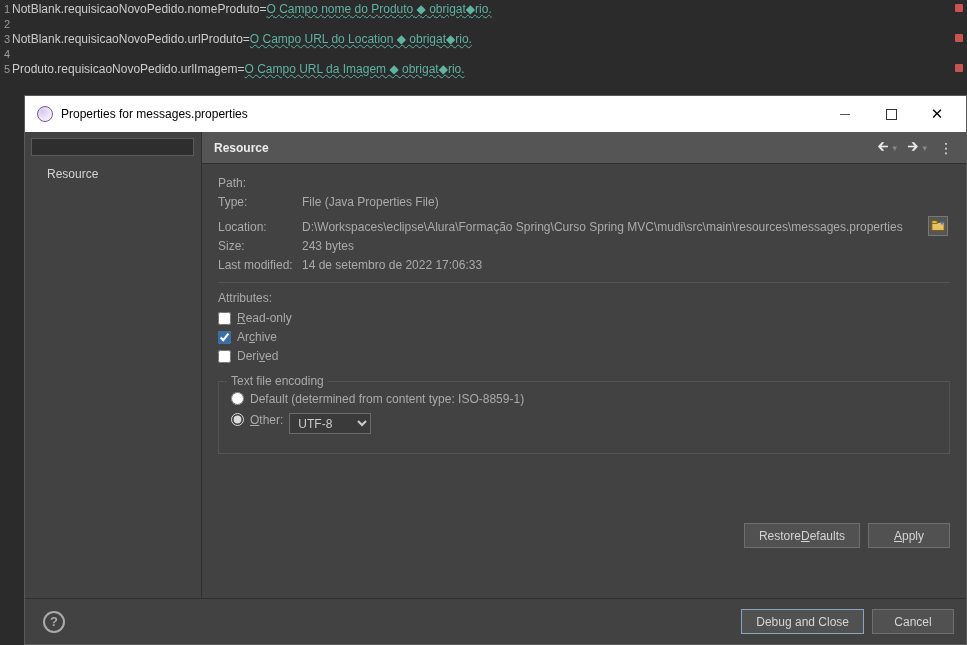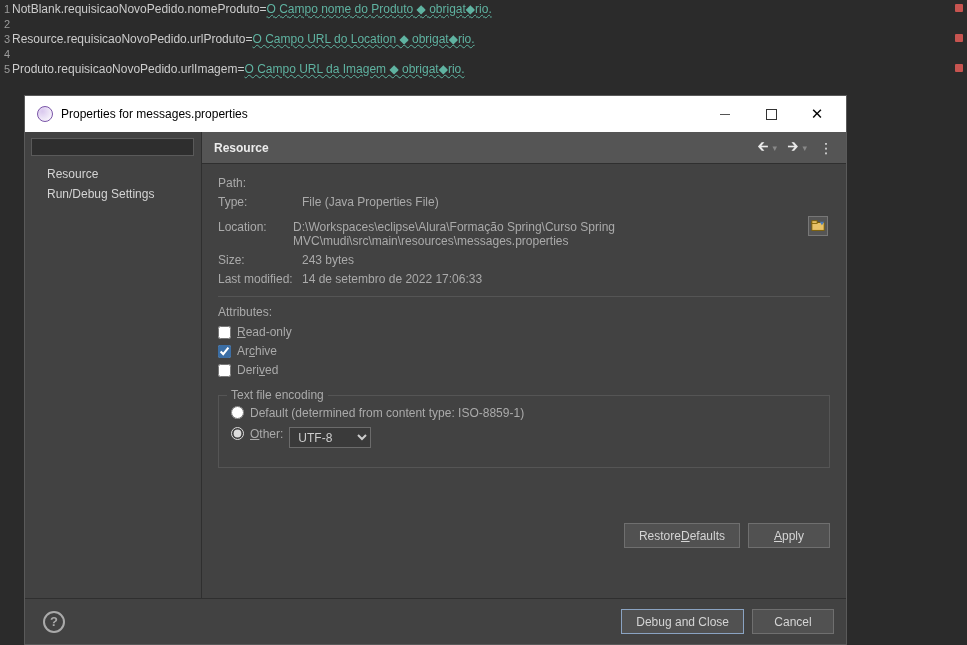--- a/index.html
+++ b/index.html
@@ -8,21 +8,21 @@
   
   .editor-bg { position: absolute; top: 0; left: 0; right: 0; height: 95px; background: #2b2b2b; padding: 2px 0 0 0; font-family: Consolas, monospace; }
   .editor-line { display: flex; height: 15px; line-height: 15px; }
   .gutter { width: 12px; text-align: right; color: #9c9c9c; font-size: 11px; padding-right: 2px; }
   .code-text { color: #d4d4d4; font-size: 12px; }
   .code-key { color: #cccccc; }
   .code-val { color: #5fb3a1; text-decoration: underline wavy #5fb3a1; text-decoration-thickness: 1px; }
   .err-marker { position: absolute; right: 4px; width: 8px; height: 8px; background: #c75450; border-radius: 1px; }
 
   
-  .dialog { position: absolute; left: 24px; top: 95px; width: 823px; height: 550px; background: #424242; border: 1px solid #5a5a5a; display: flex; flex-direction: column; }
+  .dialog { position: absolute; left: 24px; top: 95px; width: 943px; height: 550px; background: #424242; border: 1px solid #5a5a5a; display: flex; flex-direction: column; }
 
   .titlebar { height: 36px; background: #ffffff; display: flex; align-items: center; padding: 0 6px; }
   .titlebar .app-icon { width: 16px; height: 16px; margin: 0 8px 0 6px; border: 1px solid #7a54a8; border-radius: 50%; background: radial-gradient(circle at 30% 30%, #d9c8ee, #ffffff); }
   .titlebar .title { flex: 1; color: #000; font-size: 12px; }
   .titlebar .winbtn { width: 46px; height: 36px; display: flex; align-items: center; justify-content: center; color: #000; font-size: 13px; cursor: pointer; }
   .titlebar .winbtn.min::after { content: ""; width: 10px; height: 1px; background: #555; }
   .titlebar .winbtn.max::after { content: ""; width: 9px; height: 9px; border: 1px solid #333; }
   .titlebar .winbtn.close { font-size: 15px; }
 
   .dialog-body { flex: 1; display: flex; background: #424242; }
@@ -78,21 +78,21 @@
 <div class="editor-bg">
   <div class="editor-line">
     <span class="gutter">1</span>
     <span class="code-text"><span class="code-key">NotBlank.requisicaoNovoPedido.nomeProduto=</span><span class="code-val">O Campo nome do Produto ◆ obrigat◆rio.</span></span>
   </div>
   <div class="editor-line">
     <span class="gutter">2</span>
   </div>
   <div class="editor-line">
     <span class="gutter">3</span>
-    <span class="code-text"><span class="code-key">Resource.requisicaoNovoPedido.urlProduto=</span><span class="code-val">O Campo URL do Location ◆ obrigat◆rio.</span></span>
+    <span class="code-text"><span class="code-key">NotBlank.requisicaoNovoPedido.urlProduto=</span><span class="code-val">O Campo URL do Location ◆ obrigat◆rio.</span></span>
   </div>
   <div class="editor-line">
     <span class="gutter">4</span>
   </div>
   <div class="editor-line">
     <span class="gutter">5</span>
     <span class="code-text"><span class="code-key">Produto.requisicaoNovoPedido.urlImagem=</span><span class="code-val">O Campo URL da Imagem ◆ obrigat◆rio.</span></span>
   </div>
   <div class="err-marker" style="top:4px"></div>
   <div class="err-marker" style="top:34px"></div>
@@ -107,21 +107,20 @@
     <span class="winbtn max"></span>
     <span class="winbtn close">✕</span>
   </div>
 
   <div class="dialog-body">
 
     <div class="leftpanel">
       <input class="filter-input" type="text" value="" style="">
       <div class="tree">
         <div class="tree-item"><span>Resource</span></div>
-        <div class="tree-item"><span>Run/Debug Settings</span></div>
       </div>
     </div>
 
     <div class="rightpanel">
       <div class="section-header">
         <span class="sh-title">Resource</span>
         <span class="nav-arrow">🡰</span>
         <span class="nav-chev">▾</span>
         <span class="nav-arrow">🡲</span>
         <span class="nav-chev">▾</span>

